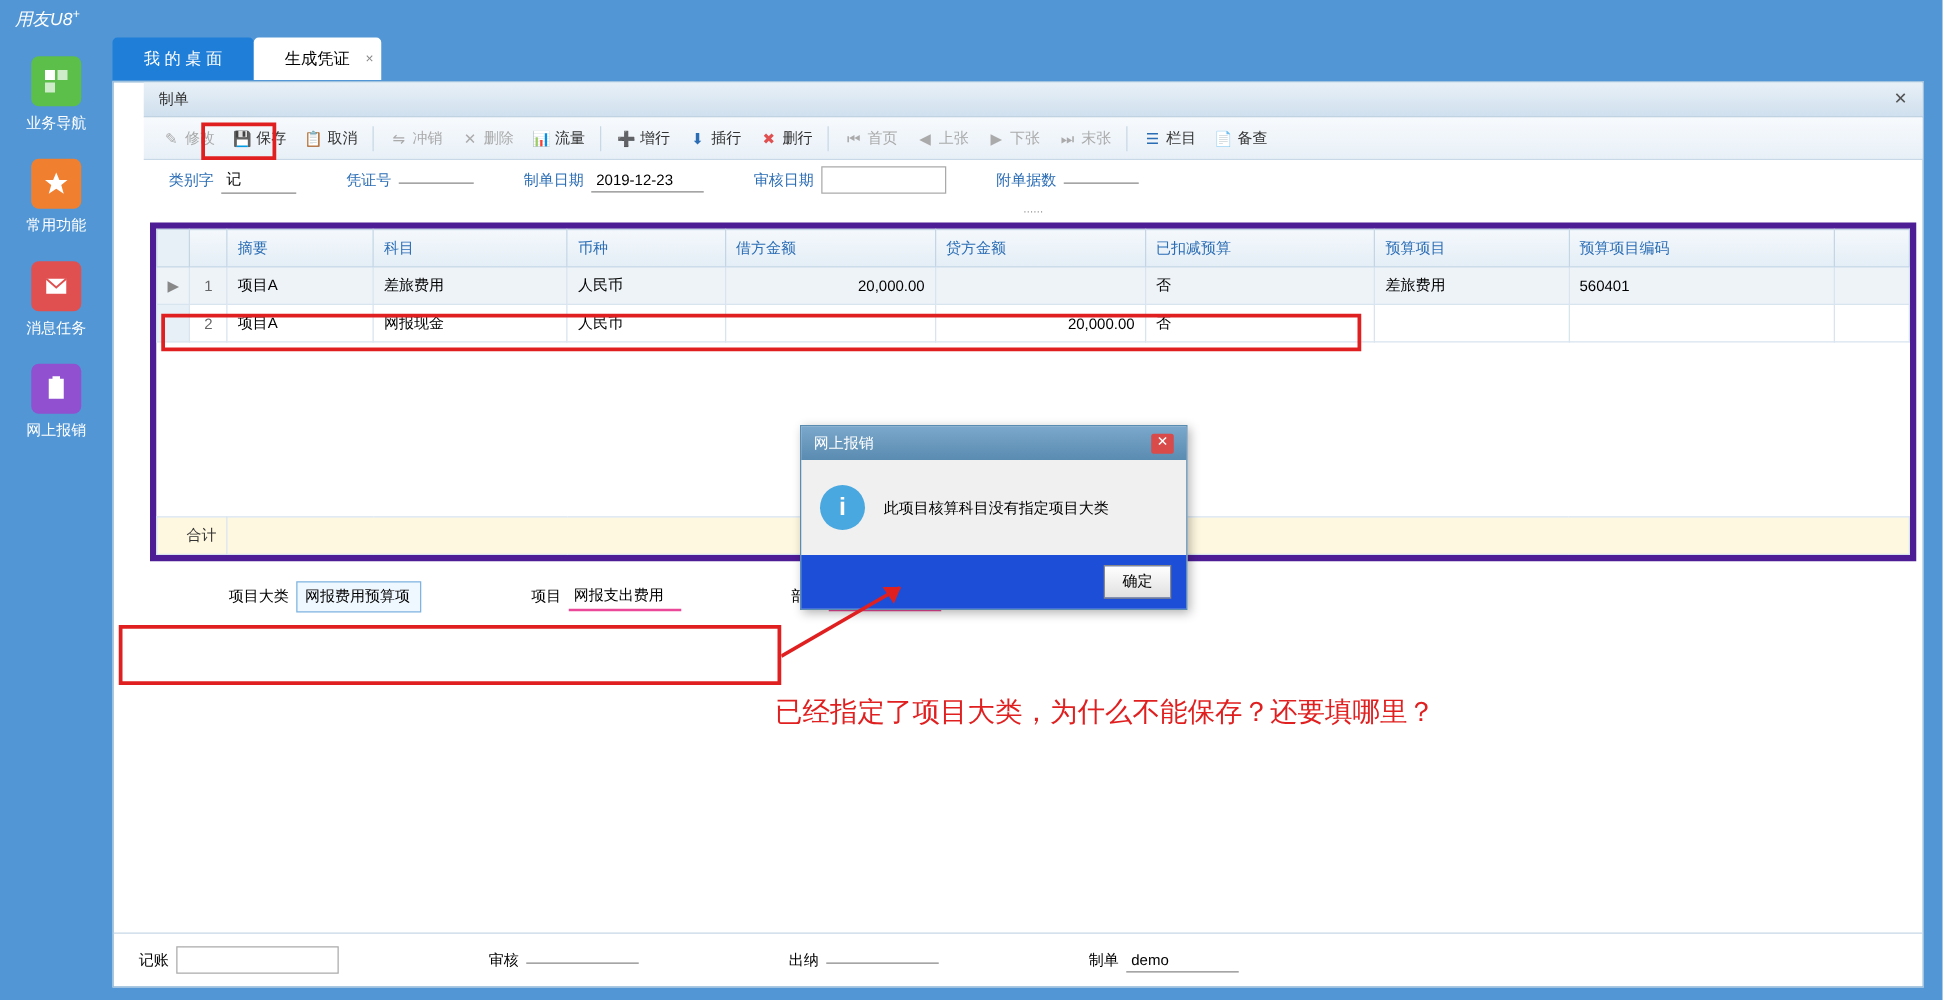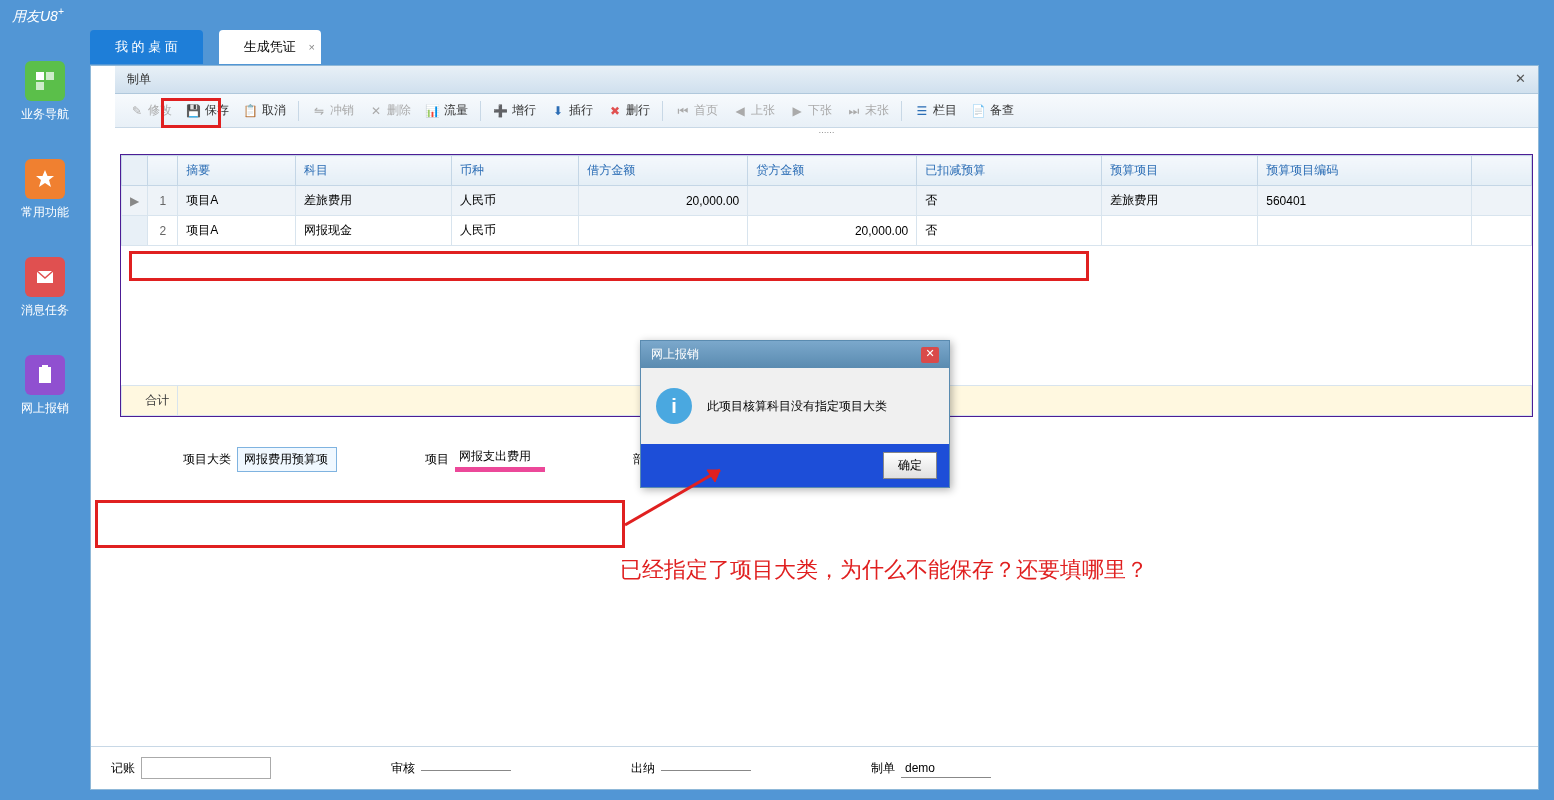--- a/index.html
+++ b/index.html
@@ -1,55 +1,55 @@
 <!DOCTYPE html>
 <html><head>
   <meta charset="utf-8">
   <style>
     * { margin: 0; padding: 0; box-sizing: border-box; font-family: "Microsoft YaHei", "SimSun", Arial, sans-serif; }
     body { background: #5296D5; width: 1554px; height: 800px; overflow: hidden; position: relative; }
     .app-title { color: white; font-weight: normal; font-size: 14px; padding: 6px 12px; font-style: italic; }
     .app-title sup { font-size: 10px; }
     .sidebar { position: absolute; left: 0; top: 30px; width: 90px; height: 760px; display: flex; flex-direction: column; align-items: center; gap: 20px; padding-top: 15px; }
-    .sidebar-item { display: flex; flex-direction: column; align-items: center; gap: 5px; cursor: pointer; margin-top: 16px; }
+    .sidebar-item { display: flex; flex-direction: column; align-items: center; gap: 5px; cursor: pointer; }
     .sidebar-icon { width: 40px; height: 40px; border-radius: 6px; display: flex; align-items: center; justify-content: center; }
     .sidebar-label { color: white; font-size: 12px; }
-    .tabs-area { position: absolute; left: 90px; top: 30px; display: flex; gap: 16px; }
+    .tabs-area { position: absolute; left: 90px; top: 30px; display: flex; gap: 0; }
     .tab { padding: 8px 25px; font-size: 13px; background: #ffffff; cursor: pointer; border-radius: 4px 4px 0 0; position: relative; }
     .tab.active-blue { background: #1E7ED8; color: white; }
     .tab-close { position: absolute; right: 6px; top: 50%; transform: translateY(-50%); font-size: 11px; color: #888; }
     .content-panel { position: absolute; left: 90px; top: 65px; right: 15px; bottom: 10px; background: #fff; border: 1px solid #8FB8D8; padding-left: 24px; }
     .panel-title-bar { background: linear-gradient(#E8F0F7, #D0E0EE); border-bottom: 1px solid #B0C8DC; padding: 5px 12px; font-size: 12px; color: #333; display: flex; justify-content: space-between; }
     .panel-close { color: #555; cursor: pointer; font-size: 13px; }
     .toolbar { background: linear-gradient(#F7FAFD, #E8F0F7); border-bottom: 1px solid #C8D8E6; padding: 4px 8px; display: flex; gap: 2px; align-items: center; }
     .tb-btn { display: flex; align-items: center; gap: 3px; padding: 4px 6px; font-size: 12px; cursor: pointer; color: #333; border-radius: 2px; }
     .tb-btn.disabled { color: #aaa; cursor: default; }
     .tb-btn .ic { width: 16px; height: 16px; display: inline-flex; align-items: center; justify-content: center; }
     .tb-sep { width: 1px; height: 20px; background: #C8D8E6; margin: 0 4px; }
     .doc-title { text-align: center; font-size: 20px; font-weight: bold; padding: 10px 0 5px; font-family: "KaiTi","SimSun"; }
     .header-fields { display: flex; padding: 5px 20px 10px; gap: 40px; align-items: center; font-size: 12px; }
     .hf-item { display: flex; align-items: center; gap: 6px; }
     .hf-label { color: #2B6DB5; }
     .hf-value { border-bottom: 1px solid #888; min-width: 60px; padding: 2px 4px; font-size: 12px; }
     .hf-input { border: 1px solid #aaa; padding: 2px 6px; width: 100px; font-size: 12px; height: 22px; }
     .resize-grip { text-align: center; font-size: 8px; color: #888; }
-    .table-area { border: 1px solid #4c1d95; margin: 17px 5px; }
+    .table-area { border: 5px solid #4c1d95; margin: 4px 5px; }
     .grid { width: 100%; border-collapse: collapse; font-size: 12px; }
     .grid th { background: linear-gradient(#F4F8FC, #E4EEF6); border: 1px solid #C4D6E6; padding: 6px 8px; text-align: left; color: #2B6DB5; font-weight: normal; }
     .grid td { border: 1px solid #D8E4EE; padding: 6px 8px; height: 28px; background: #fff; }
     .grid .row-1 td { background: #EEF3F8; }
     .grid .rownum { text-align: center; color: #666; width: 30px; }
     .grid .rowsel { width: 20px; background: #E8F0F7; }
     .amount { text-align: right; padding-right: 10px; }
     .total-row td { background: #FFF8E0; font-weight: normal; }
     .total-label { color: #333; text-align: right; }
     .footer-fields { display: flex; padding: 12px 20px; gap: 40px; font-size: 12px; align-items: center; }
     .ff-item { display: flex; align-items: center; gap: 6px; margin-left: 48px; }
     .ff-input { border: 1px solid #7FB3E0; padding: 3px 6px; min-width: 100px; font-size: 12px; background: #F0F8FF; }
-    .ff-value { border-bottom: 5px solid #ec4899; min-width: 90px; padding: 2px 4px; font-family: Liberation Serif, serif; }
+    .ff-value { border-bottom: 2px solid #ec4899; min-width: 90px; padding: 2px 4px; font-family: Liberation Serif, serif; }
     .bottom-fields { position: absolute; bottom: 0; left: 0; right: 0; border-top: 1px solid #C8D8E6; padding: 10px 20px; display: flex; gap: 120px; font-size: 12px; }
     .bf-item { display: flex; align-items: center; gap: 6px; }
     .bf-input { border: 1px solid #aaa; padding: 2px 6px; width: 130px; height: 22px; font-size: 12px; }
     .bf-value { border-bottom: 1px solid #888; min-width: 90px; padding: 2px 4px; }
     .dialog { position: absolute; left: 640px; top: 340px; width: 310px; background: #F0F0F0; border: 1px solid #5A8BB0; box-shadow: 2px 2px 8px rgba(0,0,0,0.3); }
     .dialog-titlebar { background: linear-gradient(#7BA8CC,#5A8BB0); color: white; padding: 5px 10px; font-size: 12px; display: flex; justify-content: space-between; align-items: center; }
     .dialog-close { background: #D94A4A; color: white; width: 18px; height: 16px; text-align: center; font-size: 11px; cursor: pointer; border-radius: 2px; }
     .dialog-body { padding: 20px 15px; display: flex; align-items: center; gap: 15px; font-size: 12px; }
     .dialog-icon { width: 36px; height: 36px; border-radius: 50%; background: #4AA8E0; color: white; display: flex; align-items: center; justify-content: center; font-size: 20px; font-weight: bold; }
     .dialog-footer { padding: 8px 12px; text-align: right; background: #1d4ed8; }
@@ -180,20 +180,42 @@
         <span class="ic" style="color:#2B6DB5">☰</span>
         <span>栏目</span>
       </div>
     <div class="tb-btn">
         <span class="ic" style="color:#2B6DB5">📄</span>
         <span>备查</span>
       </div>
   </div>
 
 
+  <div class="header-fields">
+    <div class="hf-item">
+        <span class="hf-label">类别字</span>
+        <span class="hf-value">记</span>
+      </div>
+    <div class="hf-item">
+        <span class="hf-label">凭证号</span>
+        <span class="hf-value"></span>
+      </div>
+    <div class="hf-item">
+        <span class="hf-label">制单日期</span>
+        <span class="hf-value" style="min-width:90px">2019-12-23</span>
+      </div>
+    <div class="hf-item">
+        <span class="hf-label">审核日期</span>
+        <input class="hf-input" value="" style="">
+      </div>
+    <div class="hf-item">
+        <span class="hf-label">附单据数</span>
+        <span class="hf-value"></span>
+      </div>
+  </div>
   <div class="resize-grip">⋯⋯</div>
 
   <div class="table-area">
     <table class="grid">
       <thead>
         <tr>
           <th class="rowsel"></th>
           <th class="rownum"></th>
           <th>摘要</th>
           <th>科目</th>

